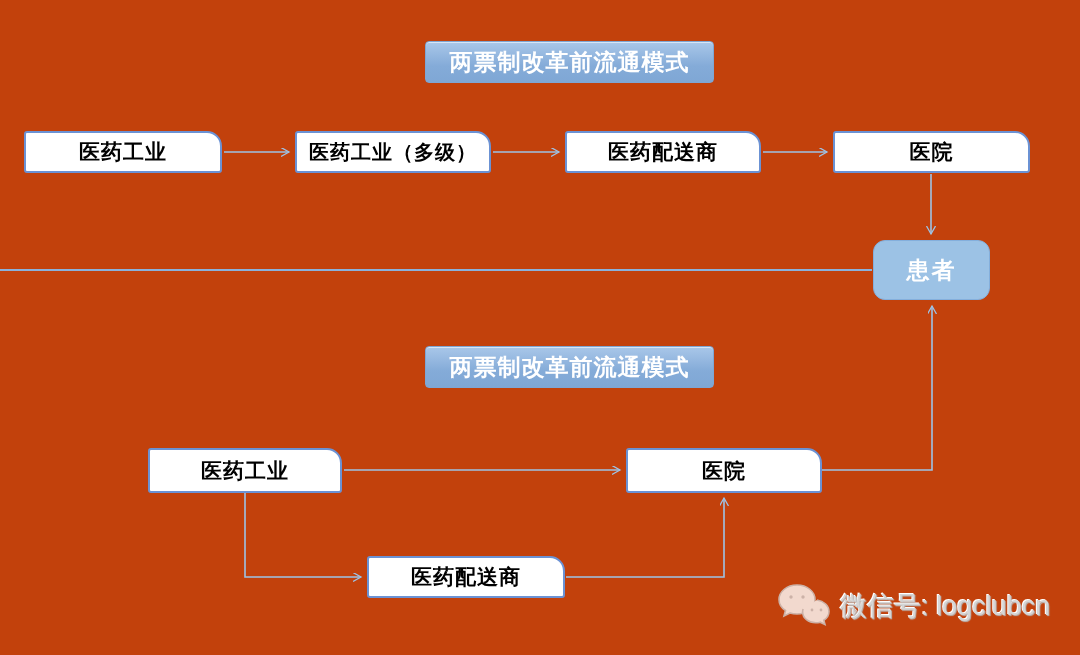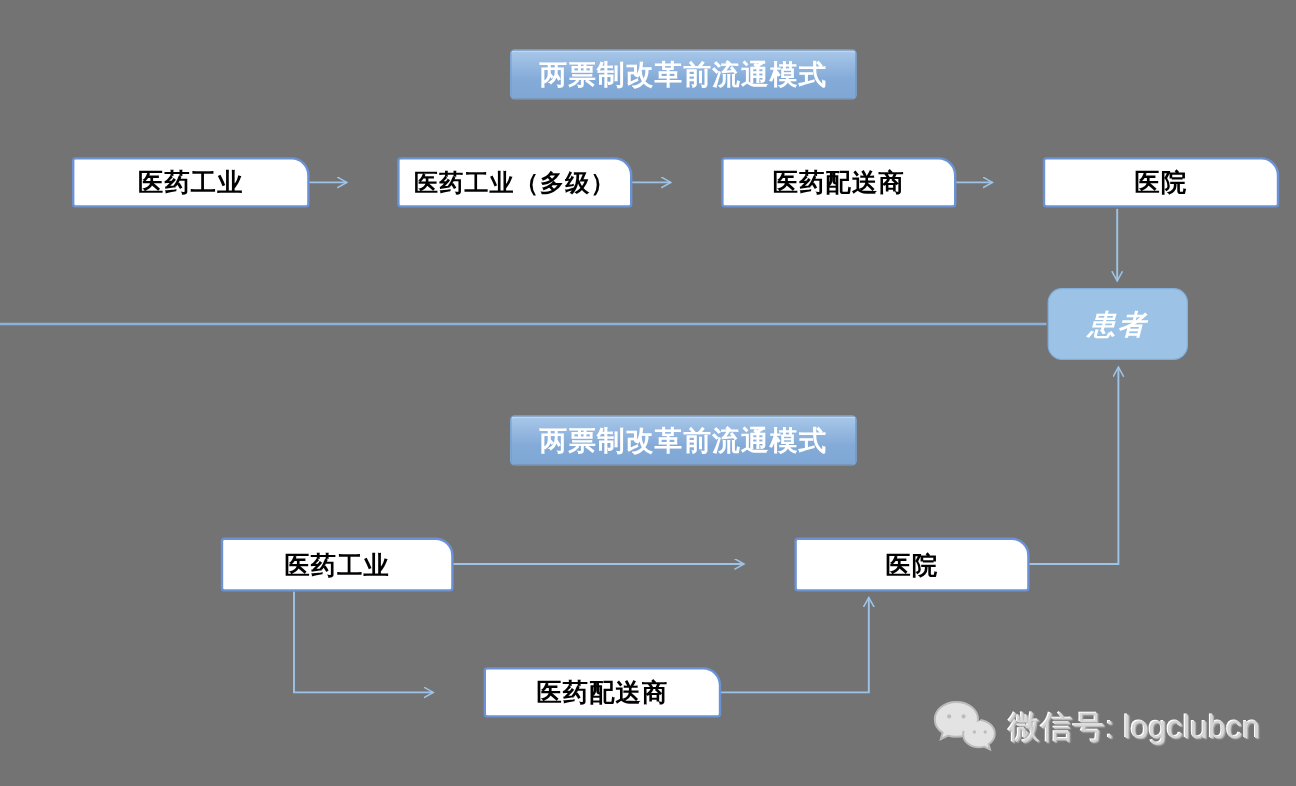--- a/index.html
+++ b/index.html
@@ -1,38 +1,38 @@
 <!DOCTYPE html>
 <html style="--c-connector: #9dc3e6; --c-long-line: #8ab1dc; --c-box-border: #6b92d4; --c-title-fill-top: #a9c7e9; --c-title-fill-bottom: #84abd8; --c-title-border: #7ea6d4; --c-title-text: #ffffff; --c-patient-fill: #9cc2e5; --c-patient-border: #84afdc; --c-label-text: #000000; --c-watermark-text: #d6d6d6;"><head>
 <meta charset="utf-8">
 <style>
   html,body{margin:0;padding:0;background:#fff;}
   #canvas{
-    position:relative;width:1080px;height:655px;background:#737373;overflow:hidden;
+    position:relative;width:1080px;height:655px;background:#c2410c;overflow:hidden;
     font-family:"Liberation Sans","DejaVu Sans",sans-serif;
   }
   .abs{position:absolute;box-sizing:border-box;}
   
   .title-banner{
     display:flex;align-items:center;justify-content:center;
     background:linear-gradient(180deg,var(--c-title-fill-top,#a9c7e9) 0%,var(--c-title-fill-bottom,#84abd8) 60%,#7fa7d5 100%);
     border:1px solid var(--c-title-border,#7ea6d4);
     border-radius:4px;
     box-shadow:inset 0 1px 0 rgba(255,255,255,.55);
     color:var(--c-title-text,#ffffff);
     font-size:23px;font-weight:700;letter-spacing:1px;
   }
   
   .node-box{
     display:flex;align-items:center;justify-content:center;
     background:#fff;
     border:2px solid var(--c-box-border,#6b92d4);
     border-radius:3px 15px 3px 3px;
     color:var(--c-label-text,#000);
-    font-size:21px;font-weight:700;letter-spacing:1px;margin-left:36px;
+    font-size:21px;font-weight:700;letter-spacing:1px;
   }
   
   .patient-box{
     display:flex;align-items:center;justify-content:center;
     background:var(--c-patient-fill,#9cc2e5);
     border:1.5px solid var(--c-patient-border,#84afdc);
     border-radius:12px;
     color:var(--c-title-text,#fff);
     font-size:23px;font-weight:700;letter-spacing:2px;
   }
@@ -75,21 +75,21 @@
     <polyline points="566,577 724,577 724,498" class="connector" marker-end="url(#arrow)"></polyline>
   </svg>
 
   <div class="abs title-banner" style="left:425px;top:41px;width:289px;height:42px;">两票制改革前流通模式</div>
 
   <div class="abs node-box" style="left:24px;top:131px;width:198px;height:42px;">医药工业</div>
   <div class="abs node-box" style="left:295px;top:131px;width:196px;height:42px;font-size:20px;">医药工业（多级）</div>
   <div class="abs node-box" style="left:565px;top:131px;width:196px;height:42px;">医药配送商</div>
   <div class="abs node-box" style="left:833px;top:131px;width:197px;height:42px;">医院</div>
 
-  <div class="abs patient-box" style="left:873px;top:240px;width:117px;height:60px;font-style:italic;">患者</div>
+  <div class="abs patient-box" style="left:873px;top:240px;width:117px;height:60px;">患者</div>
 
   <div class="abs title-banner" style="left:425px;top:346px;width:289px;height:42px;">两票制改革前流通模式</div>
 
   <div class="abs node-box" style="left:148px;top:448px;width:194px;height:45px;">医药工业</div>
   <div class="abs node-box" style="left:626px;top:448px;width:196px;height:45px;">医院</div>
   <div class="abs node-box" style="left:367px;top:556px;width:198px;height:42px;">医药配送商</div>
 
   <div class="abs watermark" style="left:776px;top:582px;">
     <svg class="wm-icon" width="56" height="48" viewBox="0 0 56 48">
       <g fill="none" stroke="#cfcfcf" stroke-width="1.6">

